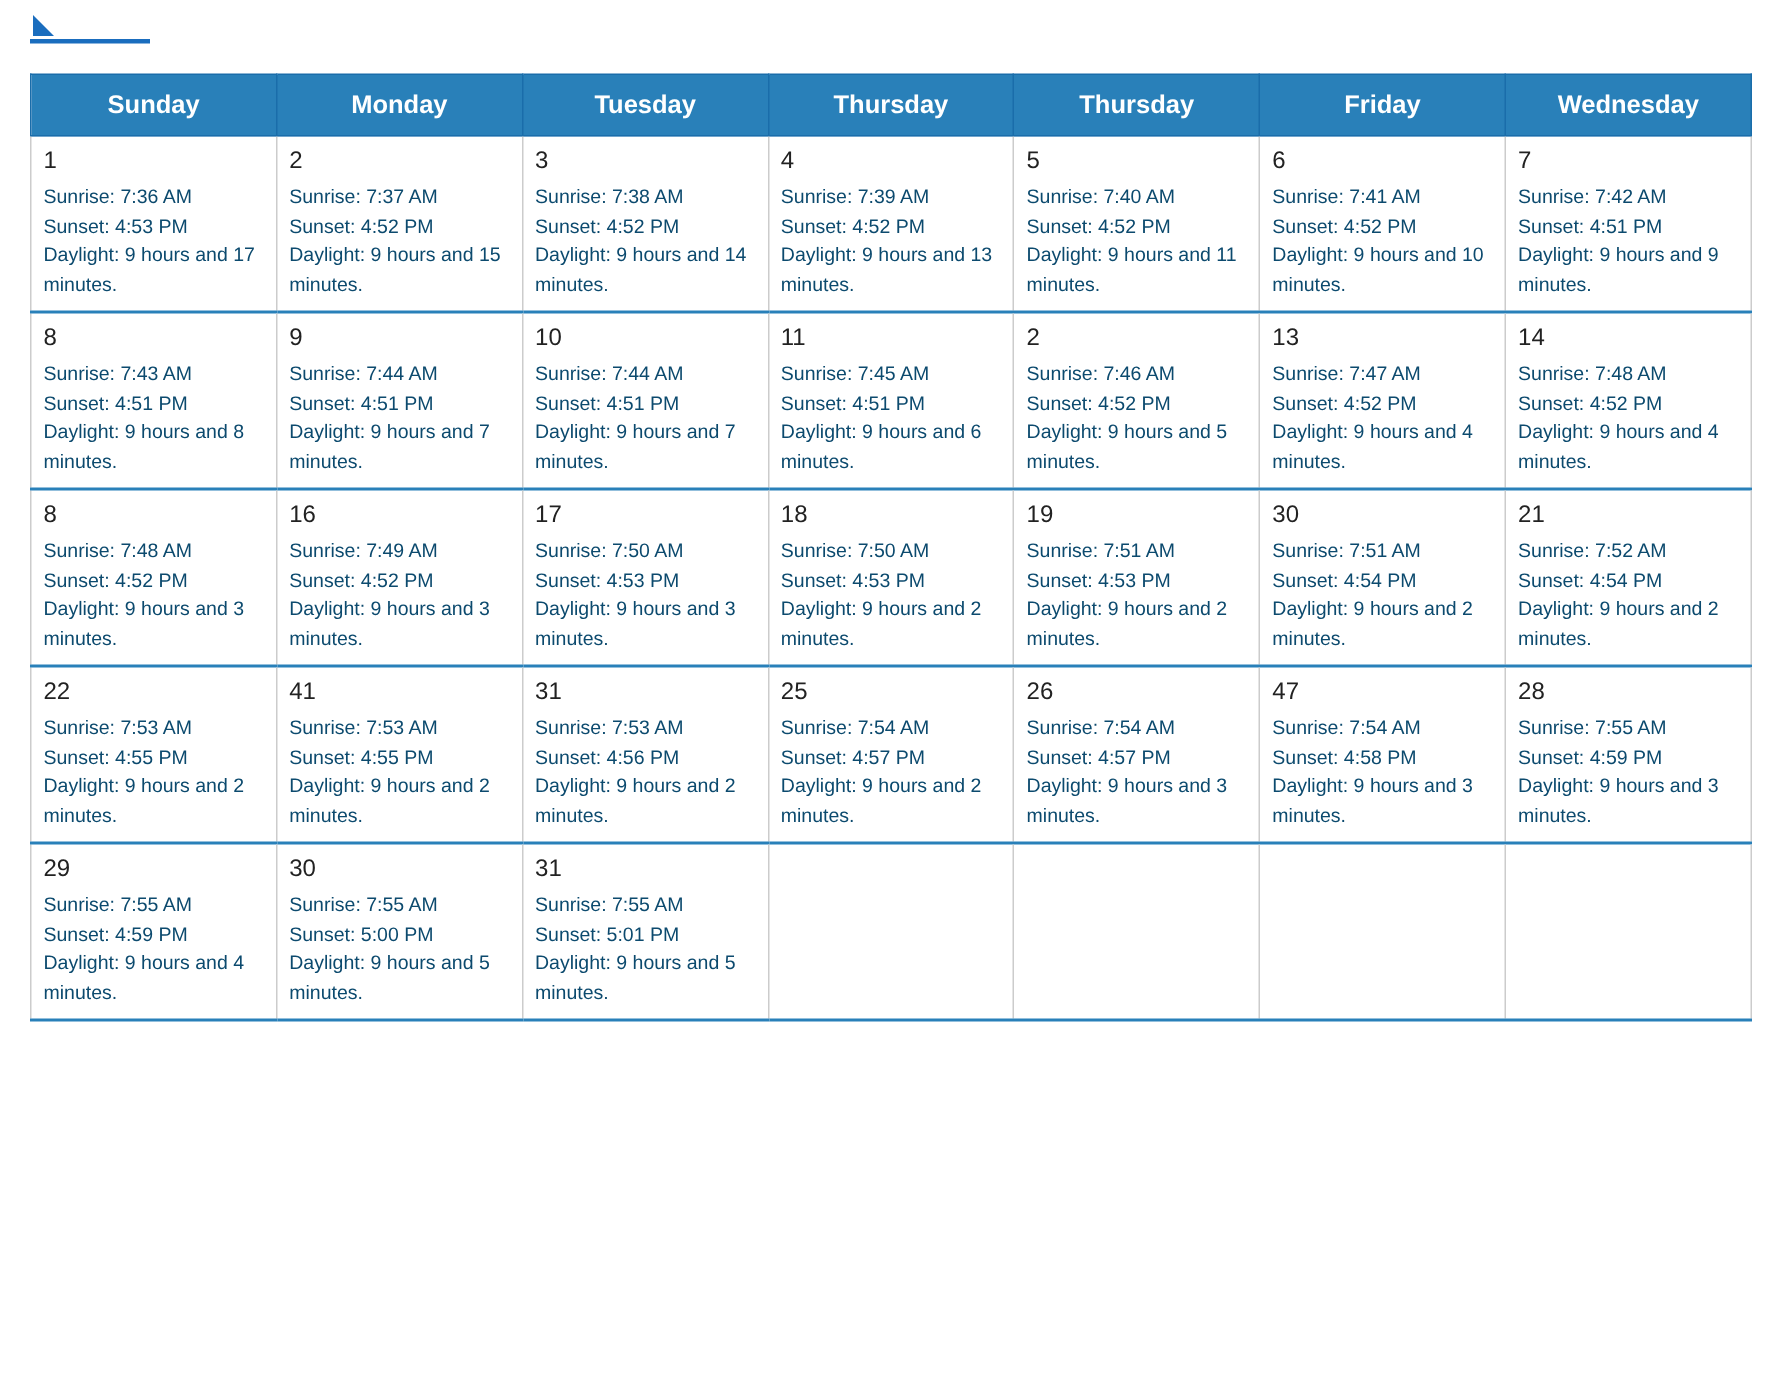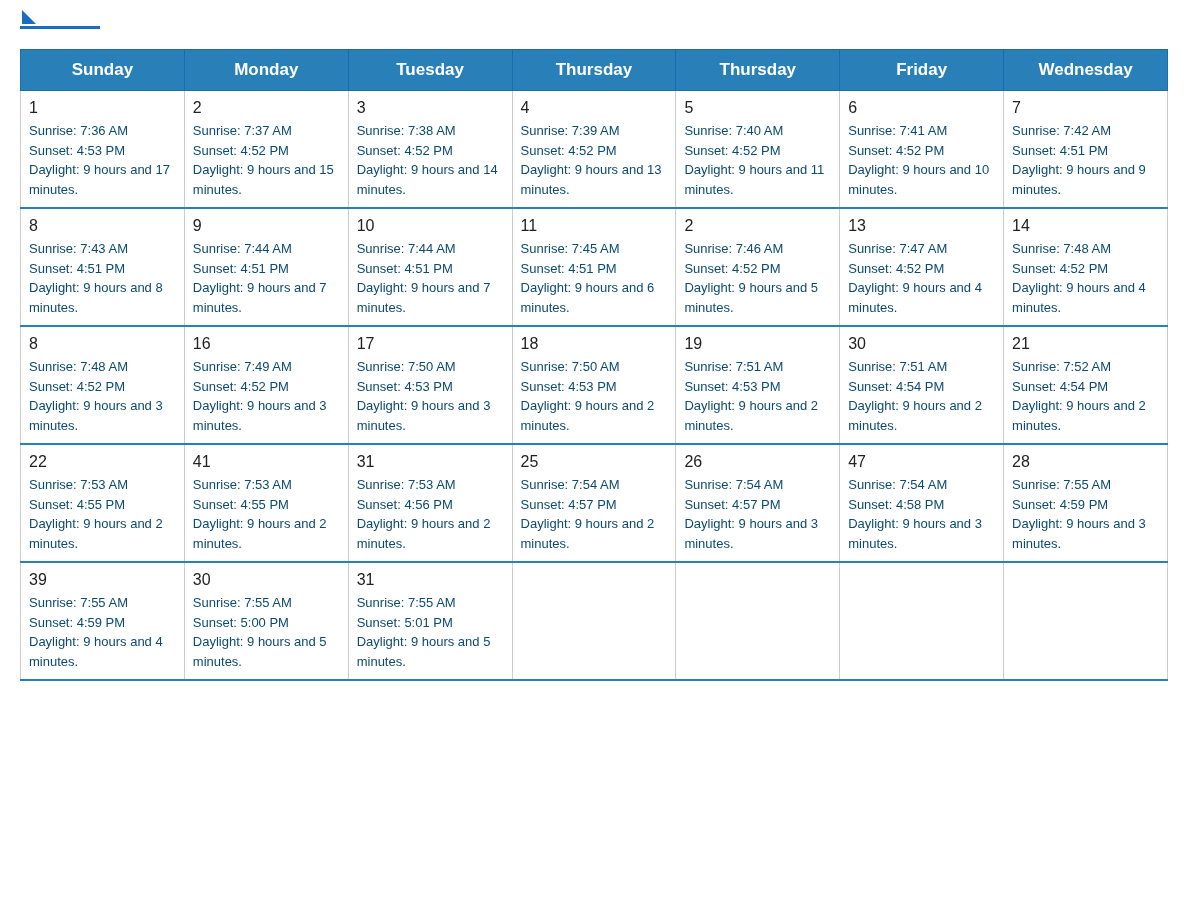--- a/index.html
+++ b/index.html
@@ -250,21 +250,21 @@
           <span class="day-number">47</span>
           <div class="day-info">Sunrise: 7:54 AM<br>Sunset: 4:58 PM<br>Daylight: 9 hours and 3 minutes.</div>
         </td>
         <td>
           <span class="day-number">28</span>
           <div class="day-info">Sunrise: 7:55 AM<br>Sunset: 4:59 PM<br>Daylight: 9 hours and 3 minutes.</div>
         </td>
       </tr>
       <tr class="week-row">
         <td>
-          <span class="day-number">39</span>
+          <span class="day-number">29</span>
           <div class="day-info">Sunrise: 7:55 AM<br>Sunset: 4:59 PM<br>Daylight: 9 hours and 4 minutes.</div>
         </td>
         <td>
           <span class="day-number">30</span>
           <div class="day-info">Sunrise: 7:55 AM<br>Sunset: 5:00 PM<br>Daylight: 9 hours and 5 minutes.</div>
         </td>
         <td>
           <span class="day-number">31</span>
           <div class="day-info">Sunrise: 7:55 AM<br>Sunset: 5:01 PM<br>Daylight: 9 hours and 5 minutes.</div>
         </td>

